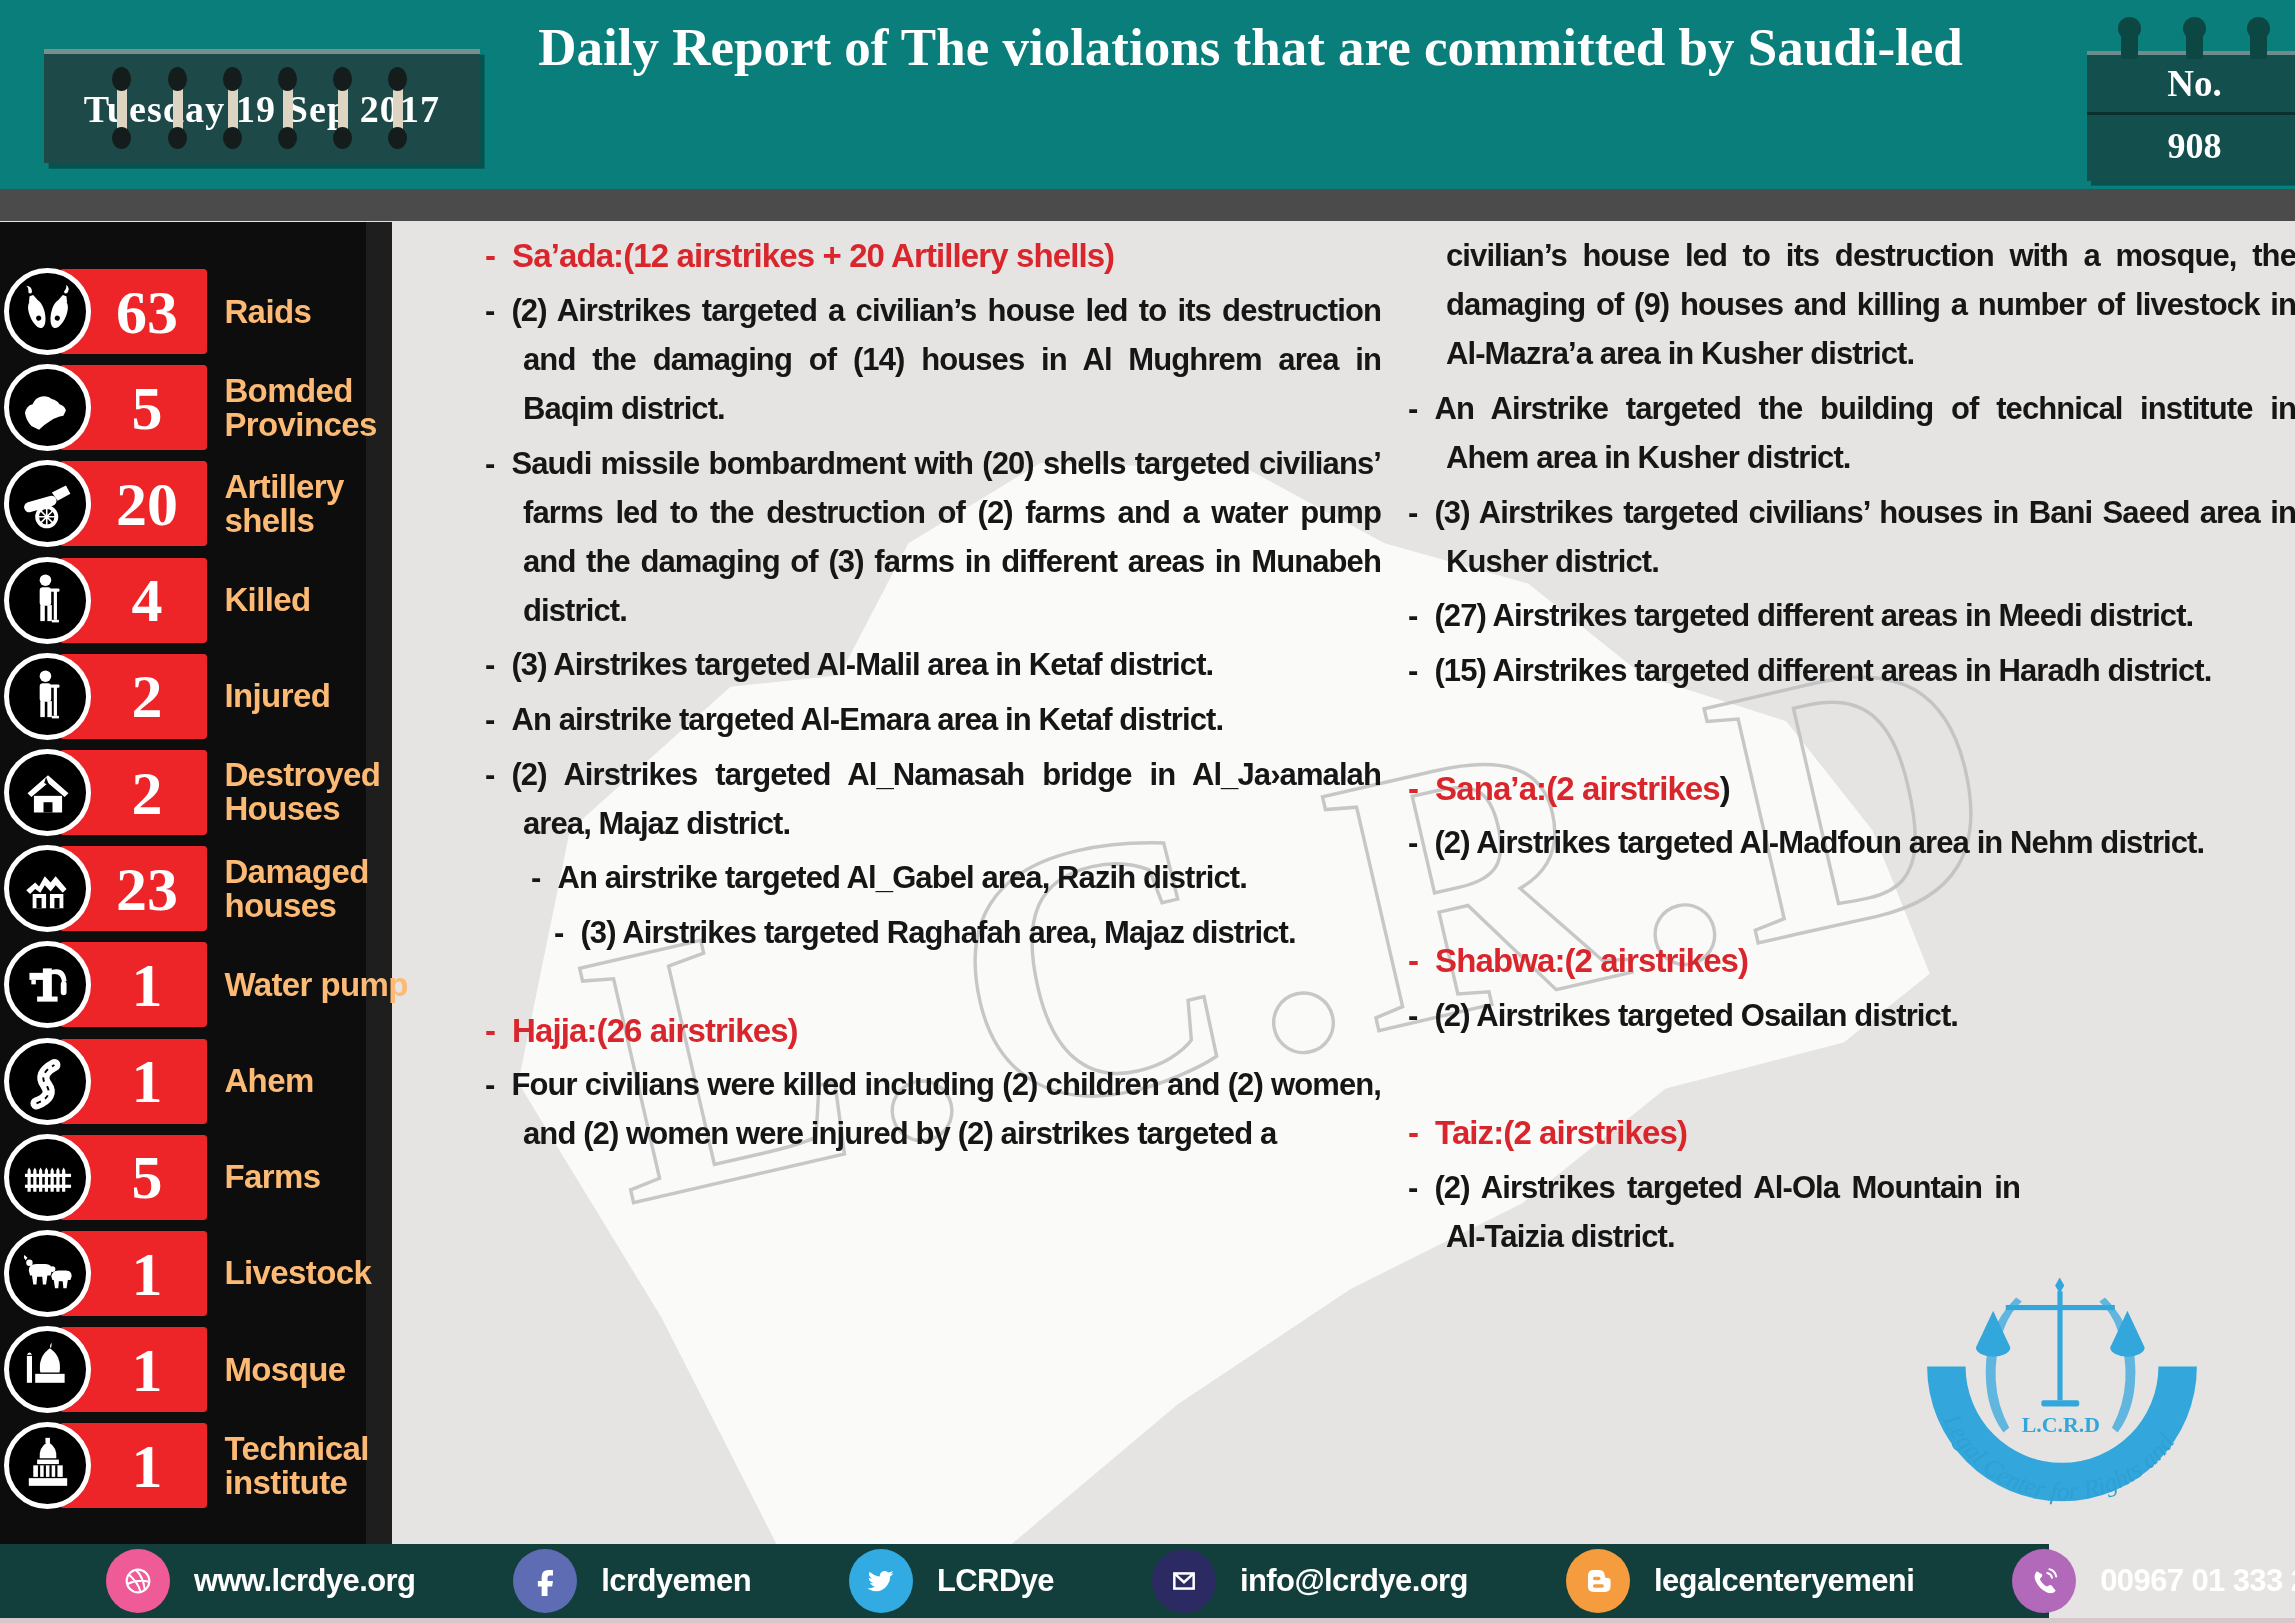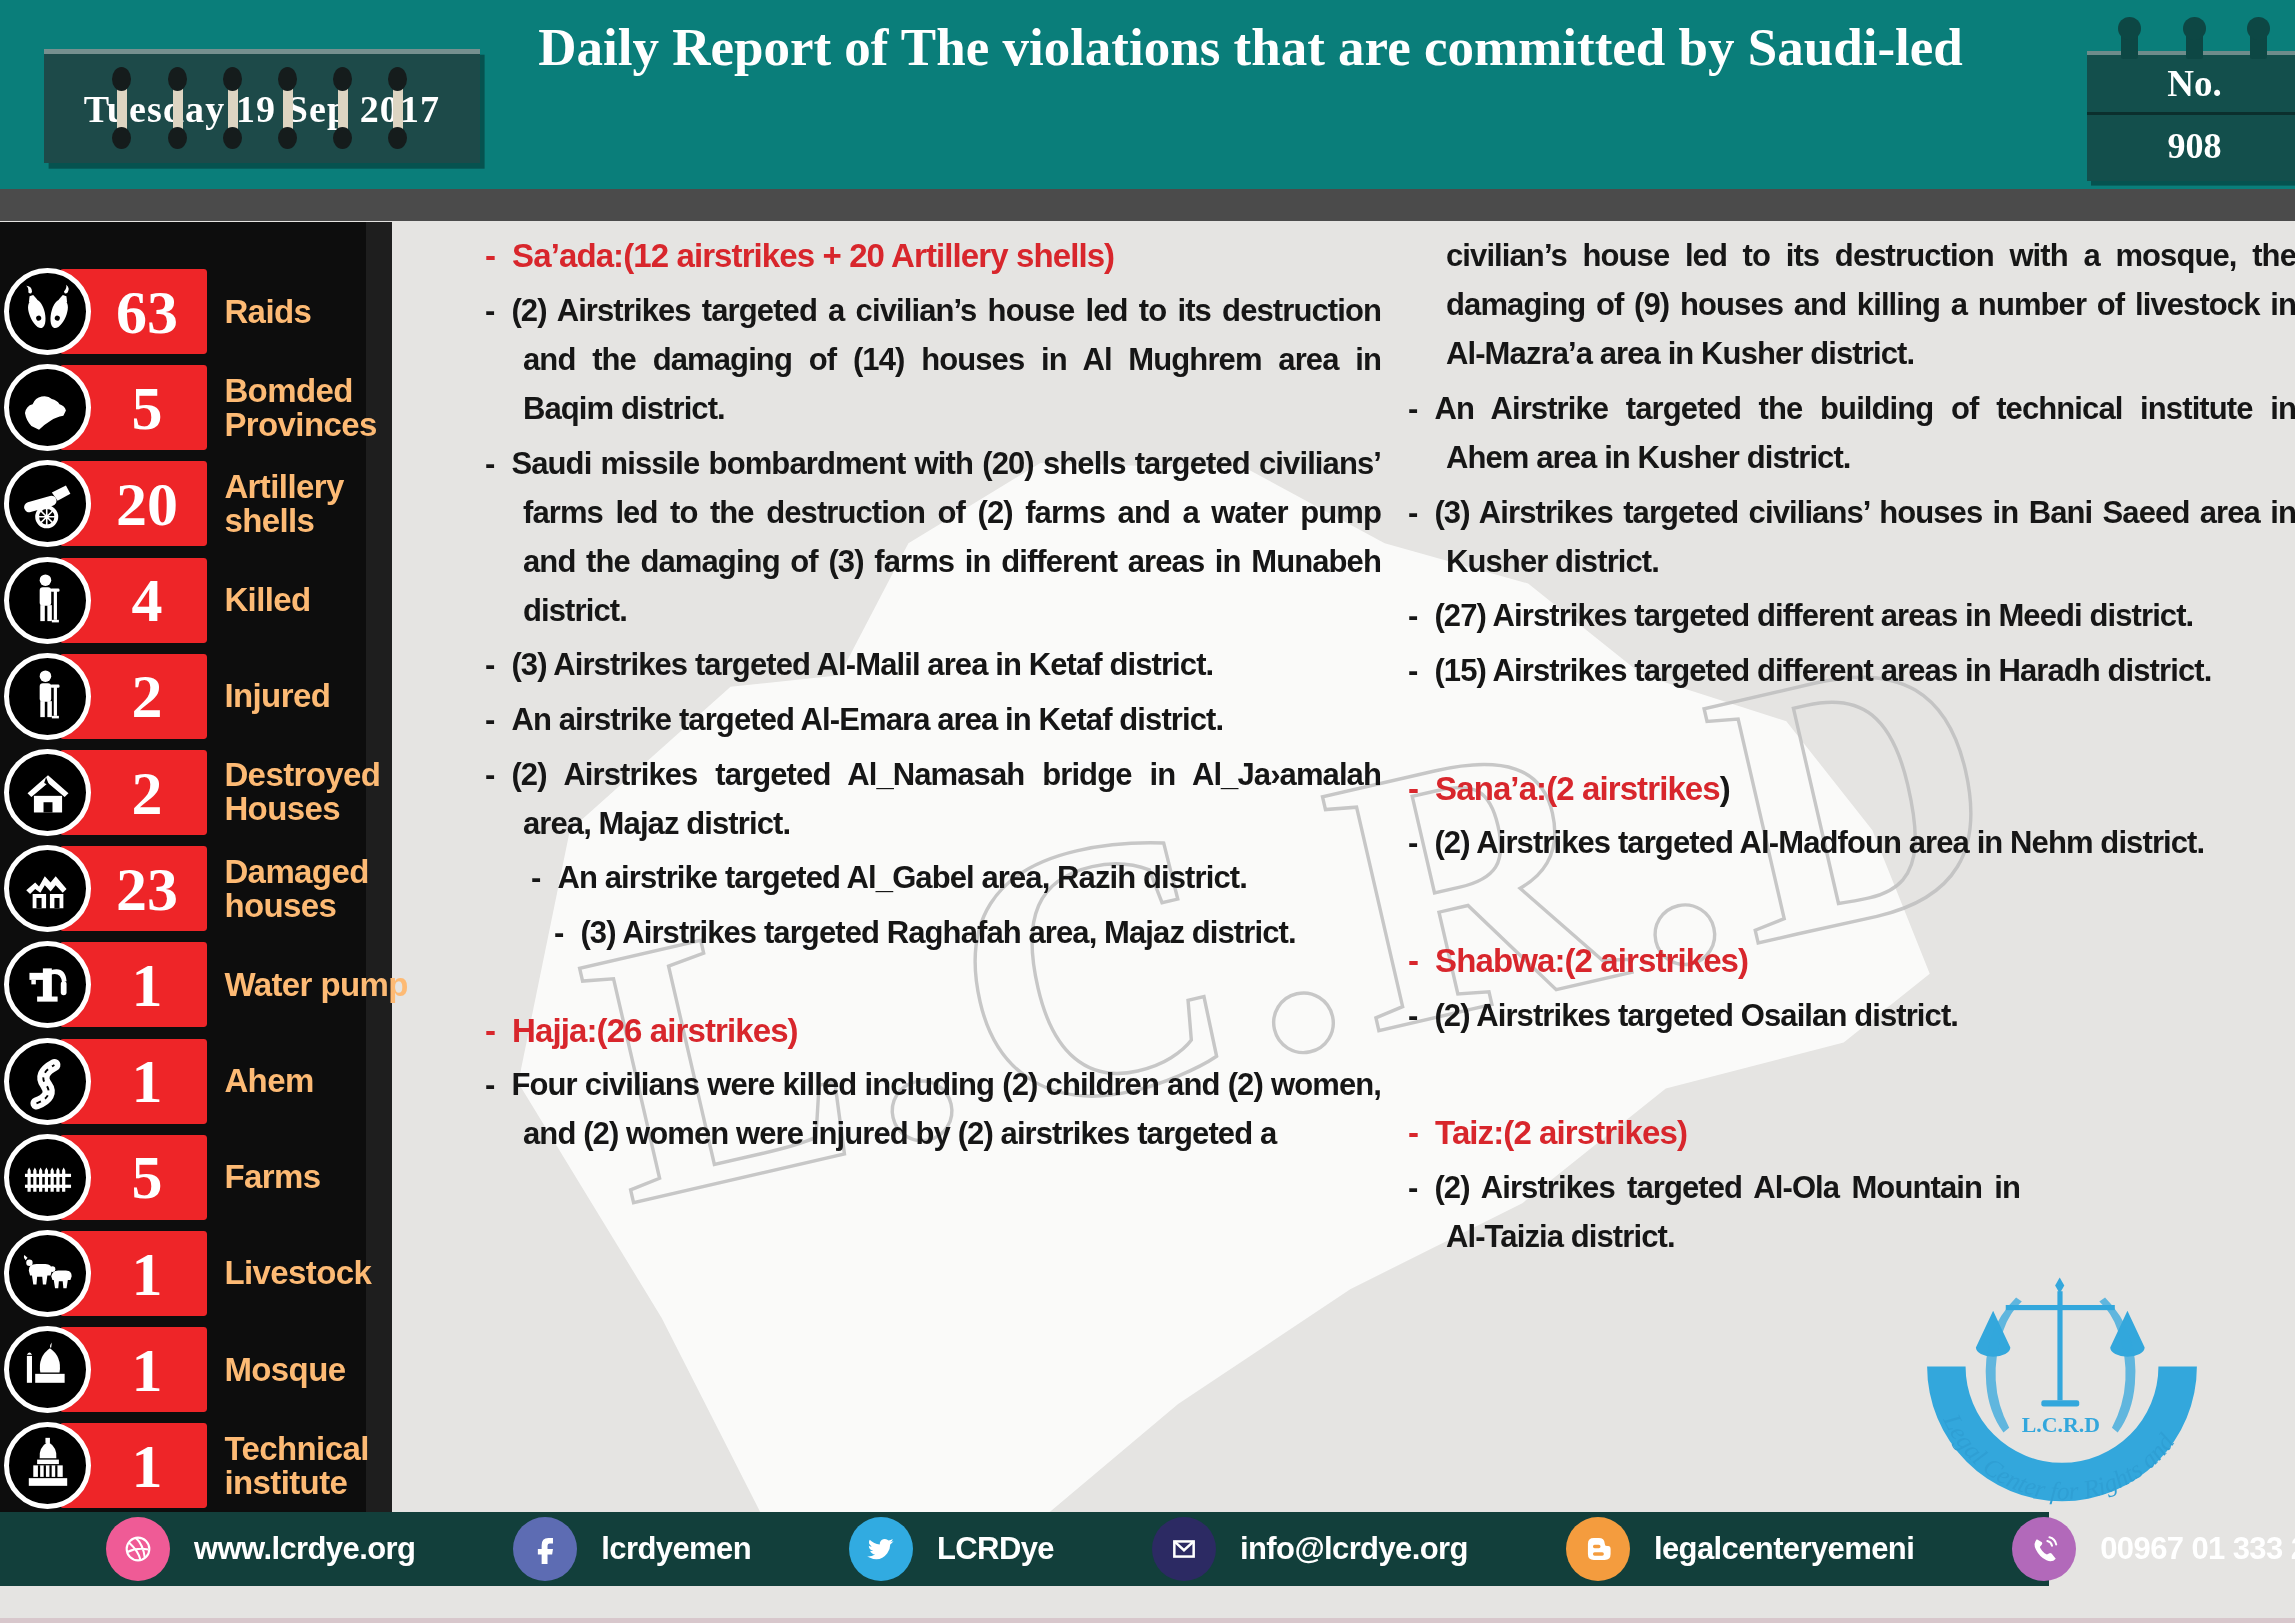--- a/index.html
+++ b/index.html
@@ -61,21 +61,21 @@
   .para.cont { text-indent:0; }
   .para.ind1 { text-indent:8px; }
   .para.ind2 { text-indent:31px; }
   .para.narrow { width:574px; }
   .spacer { width:100%; }
 
   
   .logo { position:absolute; left:1475px; top:1021px; width:310px; height:287px; }
 
   
-  .footer { position:absolute; left:0; top:1512px; width:2049px; height:74px; background:#123f3b;
+  .footer { position:absolute; left:0; top:1544px; width:2049px; height:74px; background:#123f3b;
     display:flex; align-items:center; padding-left:106px; box-sizing:border-box; gap:98px; }
   .footer-strip { position:absolute; left:0; top:1618px; width:2295px; height:5.7px; background:#d8c7cc; }
   .f-item { display:flex; align-items:center; gap:24px; }
   .f-badge { width:64px; height:64px; border-radius:50%; flex:0 0 auto;
     display:flex; align-items:center; justify-content:center; }
   .f-badge svg { width:42px; height:42px; }
   .f-text { color:#fff; font-weight:bold; font-size:31px; letter-spacing:-0.6px; white-space:nowrap; }
 </style>
 </head>
 <body>

